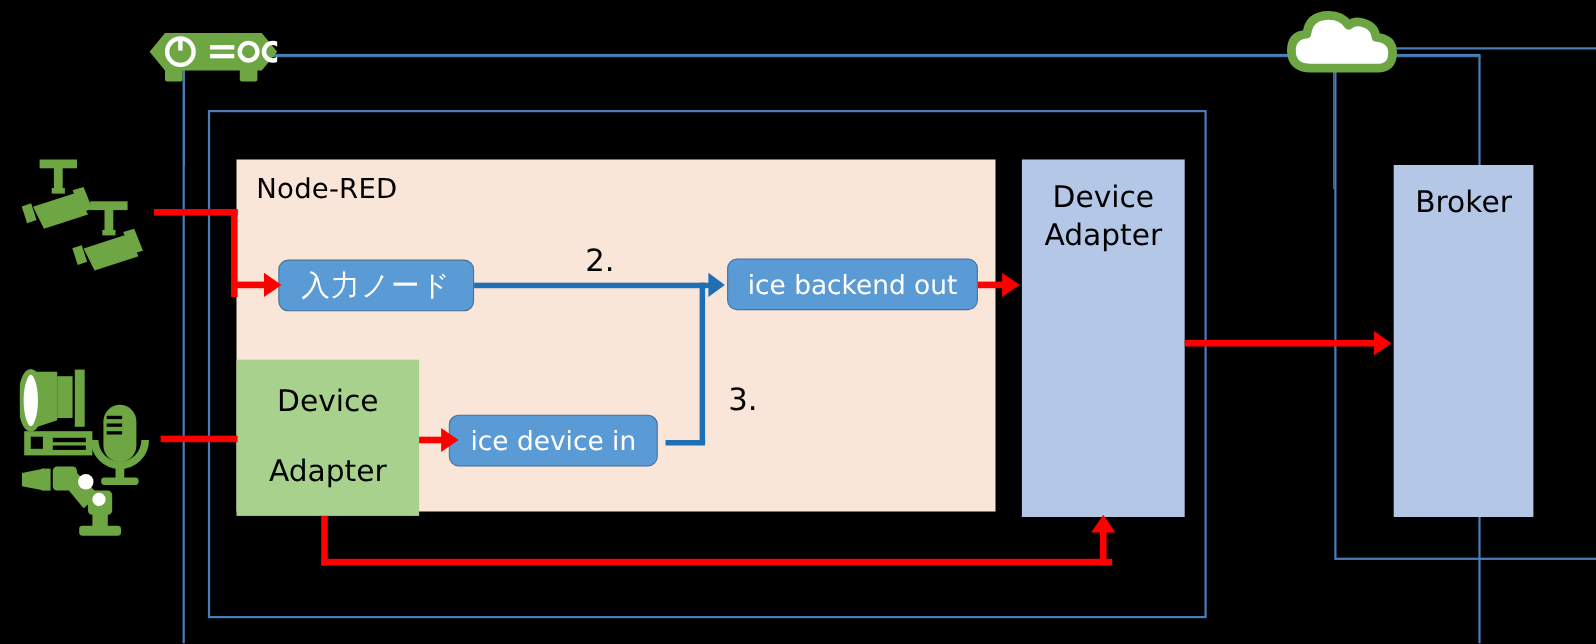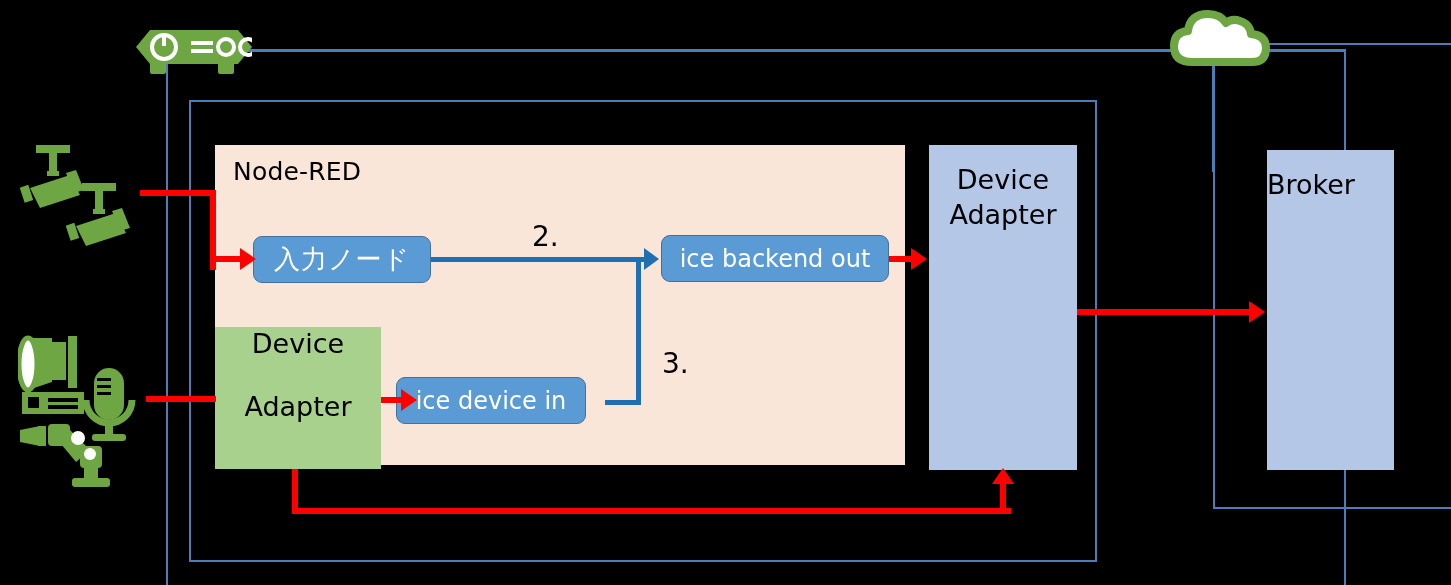--- a/index.html
+++ b/index.html
@@ -34,21 +34,21 @@
     color:#000;
     font-size:25px;
     letter-spacing:.2px;
   }
 
   .box{
     position:absolute;
     box-sizing:border-box;
     display:flex;
     align-items:center;
-    justify-content:flex-start;
+    justify-content:center;
     text-align:center;
     color:#000;
     font-size:27px;
     line-height:1.28;
   }
   .box-green{background:#a9d18e;gap:28px;}
   .box-blue{background:#b4c7e7;}
 
   .node{
     position:absolute;
@@ -125,21 +125,21 @@
   </div>
 
   <div class="node node-jp" style="left:253px;top:236px;width:178px;height:47px;">
     <span>入力ノード</span>
   </div>
 
   <div class="node" style="left:661px;top:235px;width:228px;height:47px;">
     <span>ice backend out</span>
   </div>
 
-  <div class="node" style="left:396px;top:377px;width:190px;height:47px;">
+  <div class="node" style="left:408px;top:377px;width:190px;height:47px;">
     <span>ice device in</span>
   </div>
 
   <div class="step-label" style="left:532px;top:220px;">2.</div>
   <div class="step-label" style="left:662px;top:347px;">3.</div>
 
   <div class="lineH red" style="left:140px;top:190px;width:76px;"></div>
   <div class="lineV red" style="left:210px;top:190px;height:80px;"></div>
   <div class="lineH red" style="left:210px;top:256px;width:32px;"></div>
   <div class="arrowR red" style="left:240px;top:248px;"></div>

